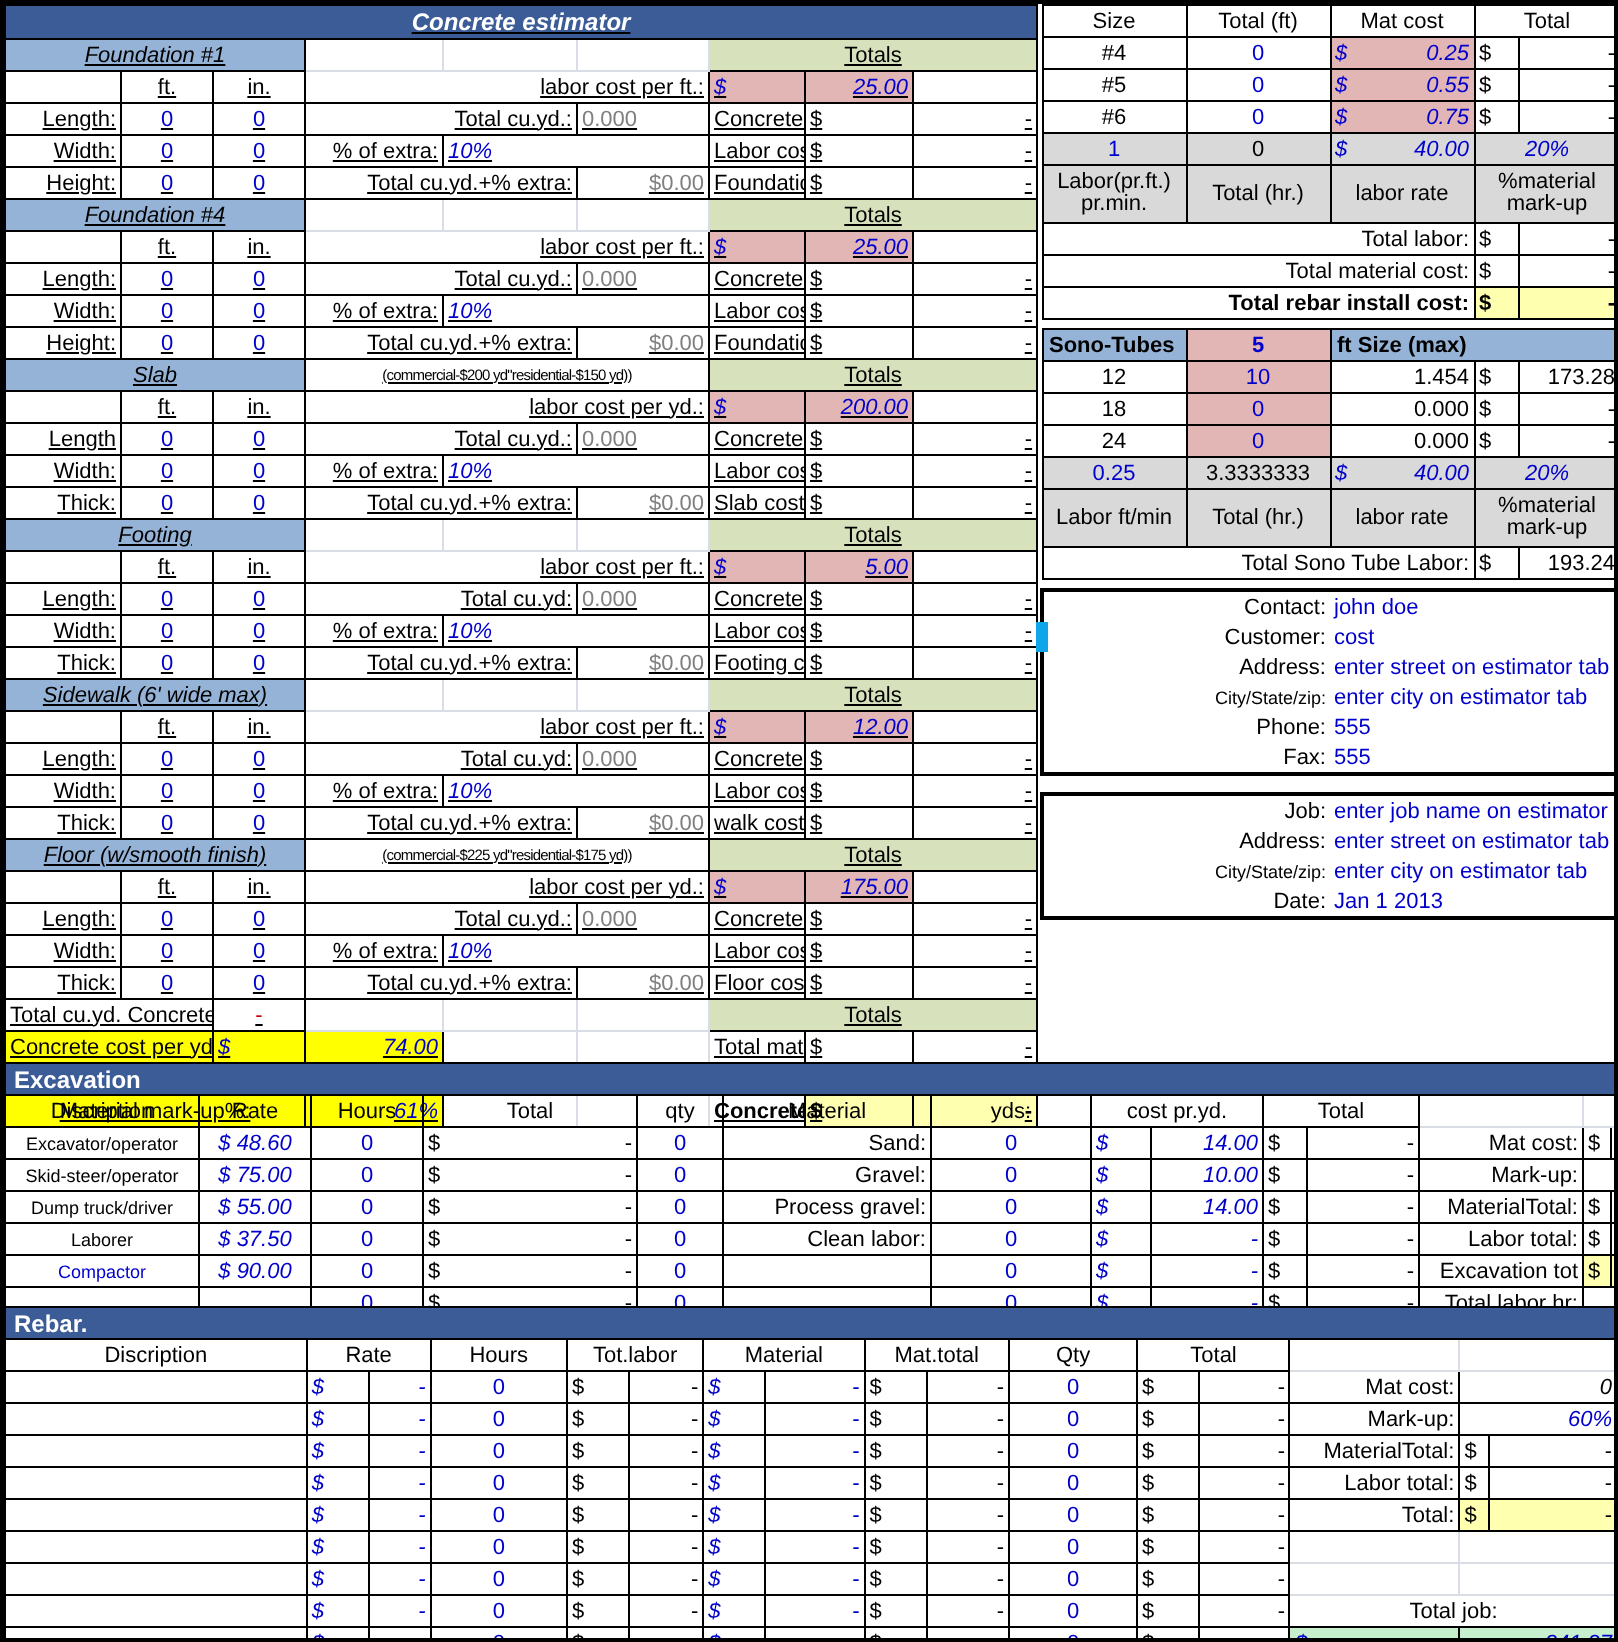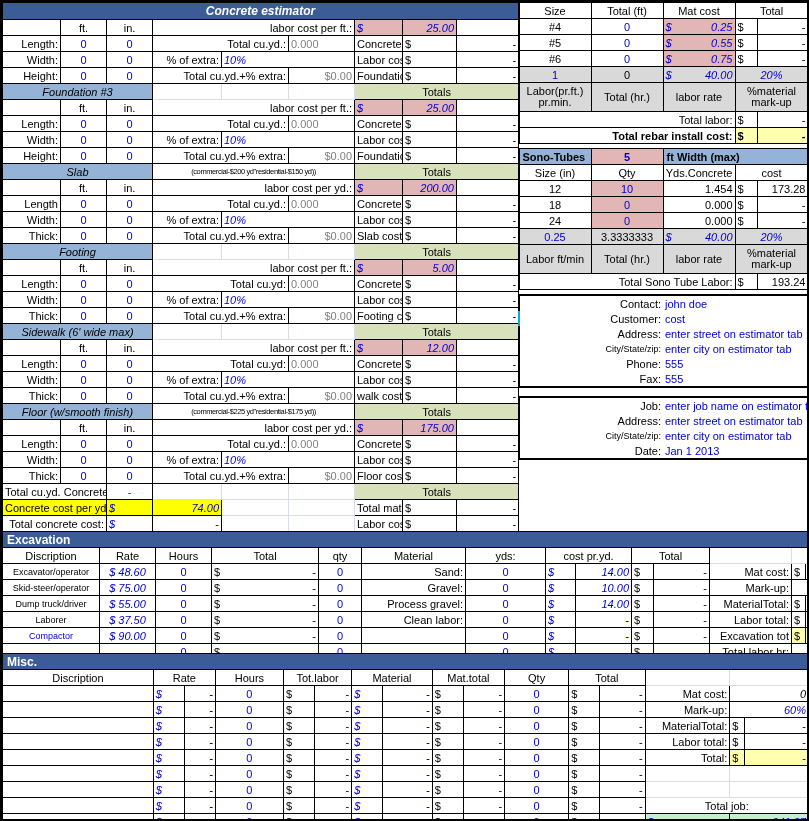--- a/index.html
+++ b/index.html
@@ -61,21 +61,21 @@
     background:#d7e2bd;text-align:center;border:1px solid #000;
   }
   .pink{background:#e3b6b6;}
   .gy{background:#d9d9d9;}
   .yel{background:#ffff00;}
   .lyel{background:#ffffb0;}
   .grn{background:#c6efce;}
   .money{font-style:italic;color:#0000cc;}
   .cellwrap{white-space:normal;line-height:11px;}
   .tiny{font-size:7.5px;letter-spacing:-0.4px;}
-  .leftpanel{position:absolute;left:0;top:0;width:516px;}
+  .leftpanel{position:absolute;left:0;top:0;width:516px;text-decoration:underline;}
   .rightpanel{position:absolute;left:516px;top:0;width:291px;}
   .sp{height:4px;border:none;}
 </style>
 </head>
 <body>
 
 <div id="sheet">
 
   <div class="leftpanel">
     <table style="width:516px">
@@ -90,20 +90,27 @@
         <col style="width:54px">
           <col style="width:62px">
       </colgroup>
 
       <tbody>
           <tr>
         <td colspan="9" class="banner">Concrete estimator</td>
       </tr>
 
       <tr>
+        <td colspan="3" class="subhead">Foundation #1</td>
+        <td class="blank"></td>
+        <td class="blank"></td>
+        <td class="blank"></td>
+        <td colspan="3" class="totals">Totals</td>
+      </tr>
+      <tr>
         <td class="bx"></td>
         <td class="bx c">ft.</td>
         <td class="bx c">in.</td>
         <td colspan="3" class="bx r">labor cost per ft.:</td>
         <td class="bx pink money l">$</td>
         <td class="bx pink money r" style="border-left:none">25.00</td>
         <td class="bx"></td>
       </tr>
       <tr>
         <td class="bx r">Length:</td>
@@ -130,21 +137,21 @@
         <td class="bx c blue">0</td>
         <td class="bx c blue">0</td>
         <td colspan="2" class="bx r">Total cu.yd.+% extra:</td>
         <td class="bx r gray">$0.00</td>
         <td class="bx r">Foundation cost:</td>
         <td class="bx l">$</td>
         <td class="bx r">-</td>
       </tr>
 
       <tr>
-        <td colspan="3" class="subhead">Foundation #3</td>
+        <td colspan="3" class="subhead">Foundation #4</td>
         <td class="blank"></td>
         <td class="blank"></td>
         <td class="blank"></td>
         <td colspan="3" class="totals">Totals</td>
       </tr>
       <tr>
         <td class="bx"></td>
         <td class="bx c">ft.</td>
         <td class="bx c">in.</td>
         <td colspan="3" class="bx r">labor cost per ft.:</td>
@@ -469,38 +476,37 @@
         <td class="bx c gy">Total (hr.)</td>
         <td class="bx c gy">labor rate</td>
         <td colspan="2" class="bx c gy cellwrap">%material mark-up</td>
       </tr>
       <tr>
         <td colspan="3" class="bx r">Total labor:</td>
         <td class="bx l">$</td>
         <td class="bx r">-</td>
       </tr>
       <tr>
+        <td colspan="3" class="bx r">Total material cost:</td>
+        <td class="bx l">$</td>
+        <td class="bx r">-</td>
+      </tr>
+      <tr>
         <td colspan="3" class="bx r bold">Total rebar install cost:</td>
         <td class="bx l bold lyel">$</td>
         <td class="bx r bold lyel">-</td>
       </tr>
       <tr>
             <td colspan="5" class="sp"></td>
           </tr>
 
       <tr>
         <td class="bx bold subhead2">Sono-Tubes</td>
         <td class="bx c bold blue pink">5</td>
-        <td colspan="3" class="bx bold subhead2">ft Width (max)</td>
-      </tr>
-      <tr>
-        <td class="bx c">Size (in)</td>
-        <td class="bx c">Qty</td>
-        <td class="bx c">Yds.Concrete</td>
-        <td colspan="2" class="bx c">cost</td>
+        <td colspan="3" class="bx bold subhead2">ft Size (max)</td>
       </tr>
       <tr>
         <td class="bx c">12</td>
         <td class="bx c blue pink">10</td>
         <td class="bx r">1.454</td>
         <td class="bx l">$</td>
         <td class="bx r">173.28</td>
       </tr>
       <tr>
         <td class="bx c">18</td>
@@ -538,21 +544,21 @@
       </tr>
       <tr>
             <td colspan="5" class="sp"></td>
           </tr>
 
       <tr>
         <td colspan="2" class="nb r" style="border-left:2px solid #000;border-top:2px solid #000">Contact:</td>
         <td colspan="3" class="nb l blue" style="border-right:2px solid #000;border-top:2px solid #000">john doe</td>
       </tr>
       <tr>
-        <td colspan="2" class="nb r" style="border-left:2px solid #0ea5e9">Customer:</td>
+        <td colspan="2" class="nb r" style="border-left:6px solid #0ea5e9">Customer:</td>
         <td colspan="3" class="nb l blue" style="border-right:2px solid #000">cost</td>
       </tr>
       <tr>
         <td colspan="2" class="nb r" style="border-left:2px solid #000">Address:</td>
         <td colspan="3" class="nb l blue" style="border-right:2px solid #000">enter street on estimator tab</td>
       </tr>
       <tr>
         <td colspan="2" class="nb r sm" style="border-left:2px solid #000">City/State/zip:</td>
         <td colspan="3" class="nb l blue" style="border-right:2px solid #000">enter city on estimator tab</td>
       </tr>
@@ -755,21 +761,21 @@
           <col style="width:40px">
         <col style="width:62px">
           <col style="width:30px">
           <col style="width:44px">
         <col style="width:82px">
           <col style="width:14px">
           <col style="width:62px">
       </colgroup>
       <tbody>
           <tr>
-        <td colspan="16" class="secthead">Misc.</td>
+        <td colspan="16" class="secthead">Rebar.</td>
       </tr>
       <tr>
         <td class="bx c">Discription</td>
         <td colspan="2" class="bx c">Rate</td>
         <td class="bx c">Hours</td>
         <td colspan="2" class="bx c">Tot.labor</td>
         <td colspan="2" class="bx c">Material</td>
         <td colspan="2" class="bx c">Mat.total</td>
         <td class="bx c">Qty</td>
         <td colspan="2" class="bx c">Total</td>

